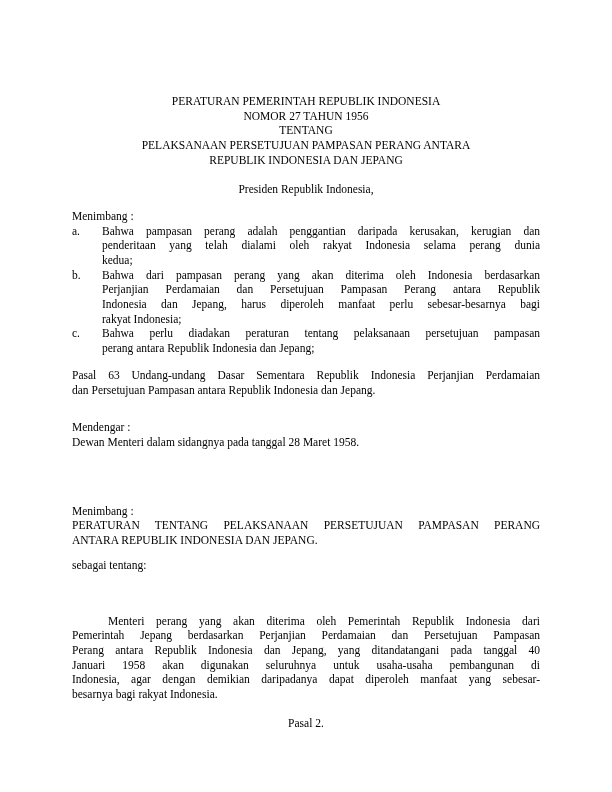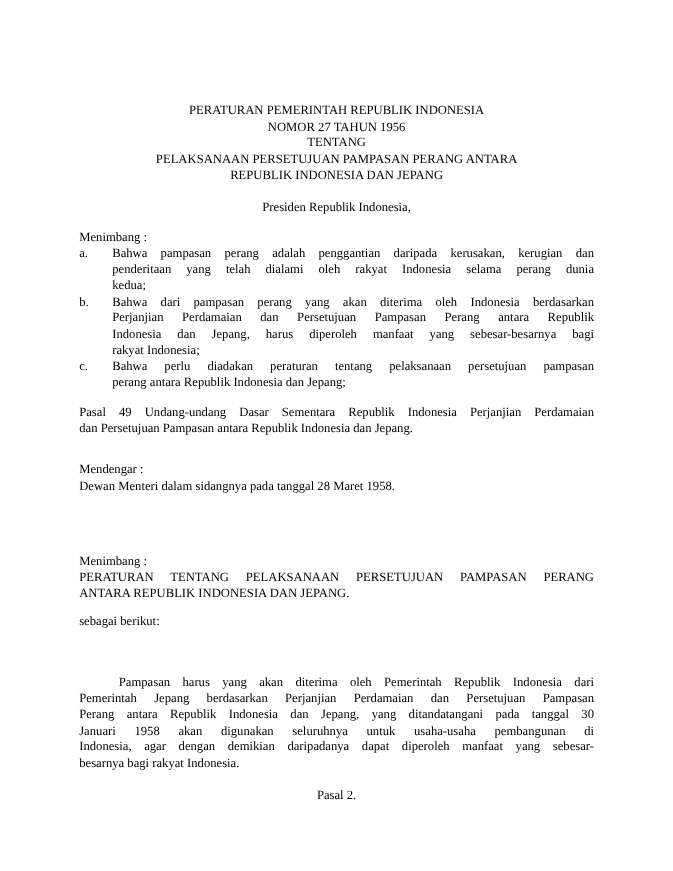--- a/index.html
+++ b/index.html
@@ -60,64 +60,64 @@
             <div class="line">Bahwa pampasan perang adalah penggantian daripada kerusakan, kerugian dan</div>
             <div class="line">penderitaan yang telah dialami oleh rakyat Indonesia selama perang dunia</div>
             <div class="line">kedua;</div>
           </div>
         </div>
         <div class="list-item">
           <span class="marker">b.</span>
           <div class="justify">
             <div class="line">Bahwa dari pampasan perang yang akan diterima oleh Indonesia berdasarkan</div>
             <div class="line">Perjanjian Perdamaian dan Persetujuan Pampasan Perang antara Republik</div>
-            <div class="line">Indonesia dan Jepang, harus diperoleh manfaat yang sebesar-besarnya bagi</div>
+            <div class="line">Indonesia dan Jepang, harus diperoleh manfaat perlu sebesar-besarnya bagi</div>
             <div class="line">rakyat Indonesia;</div>
           </div>
         </div>
         <div class="list-item">
           <span class="marker">c.</span>
           <div class="justify">
             <div class="line">Bahwa perlu diadakan peraturan tentang pelaksanaan persetujuan pampasan</div>
             <div class="line">perang antara Republik Indonesia dan Jepang;</div>
           </div>
         </div>
       </div>
   </div>
 
   <div class="block" style="top:340px">
     <div class="justify">
-        <div class="line">Pasal 49 Undang-undang Dasar Sementara Republik Indonesia Perjanjian Perdamaian</div>
+        <div class="line">Pasal 63 Undang-undang Dasar Sementara Republik Indonesia Perjanjian Perdamaian</div>
         <div class="line">dan Persetujuan Pampasan antara Republik Indonesia dan Jepang.</div>
       </div>
   </div>
 
   <div class="block" style="top:392px">
     <div class="line">Mendengar :</div>
     <div>
         <div class="line">Dewan Menteri dalam sidangnya pada tanggal 28 Maret 1958.</div>
       </div>
   </div>
 
 
   <div class="block" style="top:475.5px">
     <div class="line">Menimbang :</div>
     <div class="justify">
         <div class="line">PERATURAN TENTANG PELAKSANAAN PERSETUJUAN PAMPASAN PERANG</div>
         <div class="line">ANTARA REPUBLIK INDONESIA DAN JEPANG.</div>
       </div>
   </div>
 
-  <div class="block" style="top:529.5px">sebagai berikut:</div>
+  <div class="block" style="top:529.5px">sebagai tentang:</div>
 
 
   <div class="block justify indent-first" style="top:585.5px">
-      <div class="line">Pampasan harus yang akan diterima oleh Pemerintah Republik Indonesia dari</div>
+      <div class="line">Menteri perang yang akan diterima oleh Pemerintah Republik Indonesia dari</div>
       <div class="line">Pemerintah Jepang berdasarkan Perjanjian Perdamaian dan Persetujuan Pampasan</div>
-      <div class="line">Perang antara Republik Indonesia dan Jepang, yang ditandatangani pada tanggal 30</div>
+      <div class="line">Perang antara Republik Indonesia dan Jepang, yang ditandatangani pada tanggal 40</div>
       <div class="line">Januari 1958 akan digunakan seluruhnya untuk usaha-usaha pembangunan di</div>
       <div class="line">Indonesia, agar dengan demikian daripadanya dapat diperoleh manfaat yang sebesar-</div>
       <div class="line">besarnya bagi rakyat Indonesia.</div>
     </div>
 
   <div class="block center" style="top:688px">Pasal 2.</div>
 
 </div>
 
 </body></html>

